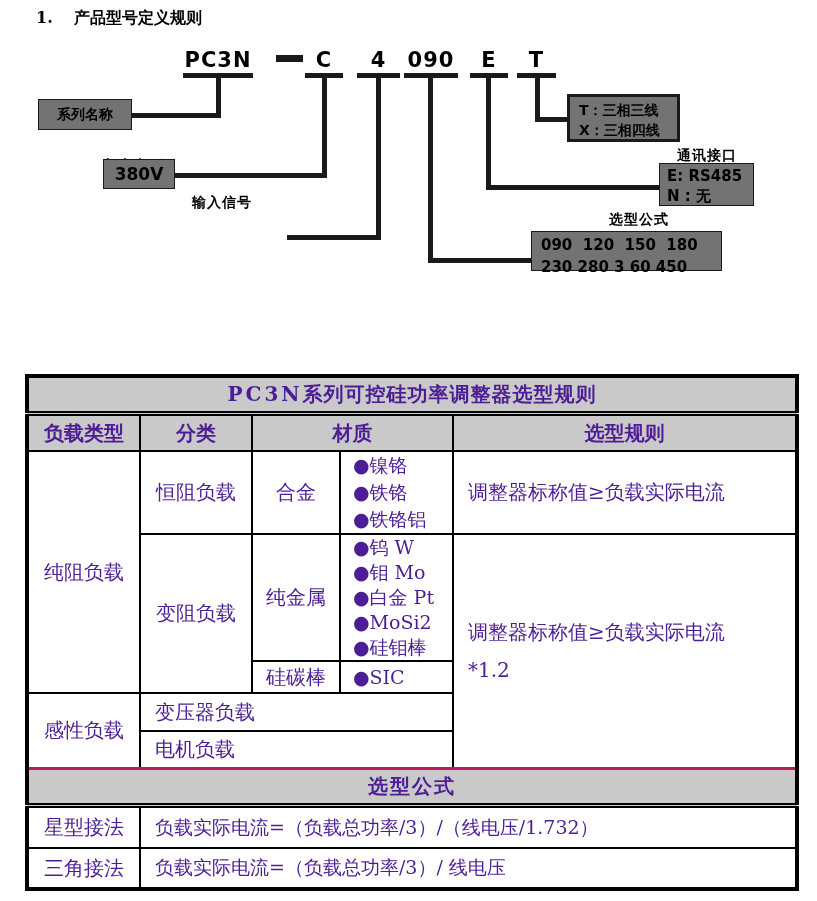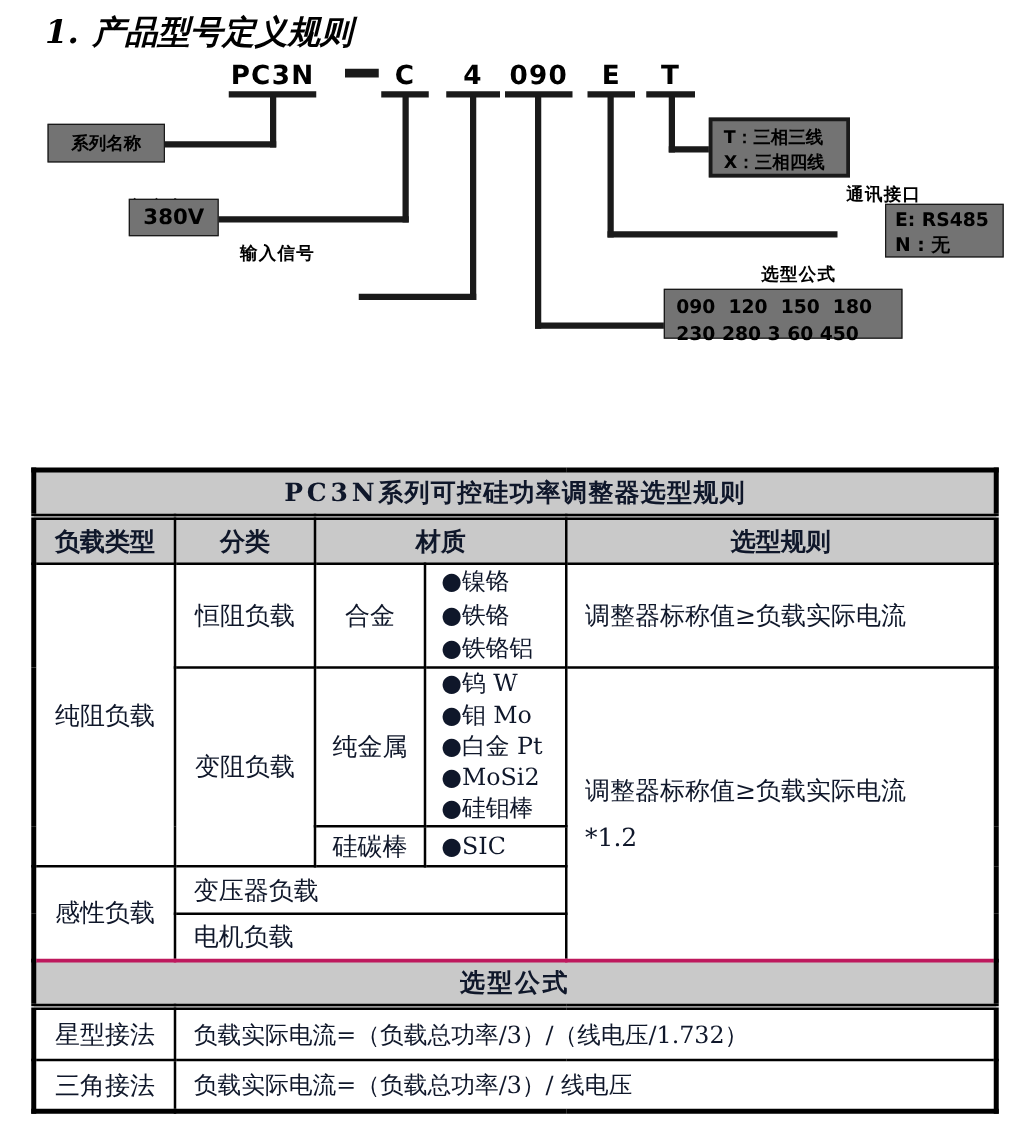--- a/index.html
+++ b/index.html
@@ -1,21 +1,21 @@
 <!DOCTYPE html>
 <html><head>
 <meta charset="utf-8">
 <style>
   html,body{margin:0;padding:0;background:#fff;}
   #page{
     position:relative;width:817px;height:901px;background:#ffffff;
     font-family:"DejaVu Sans",sans-serif;color:#000;overflow:hidden;
   }
   
-  .heading{position:absolute;font-family:"DejaVu Serif",serif;font-weight:bold;font-size:26px;color:#000;font-style:italic;}
+  .heading{position:absolute;font-family:"DejaVu Serif",serif;font-weight:bold;font-size:16px;color:#000;}
   .heading .num{display:inline-block;width:38px;}
   
   .line{position:absolute;background:#1a1a1a;}
   .code-seg{
     position:absolute;top:48px;height:24px;text-align:center;
     font-family:"DejaVu Sans",sans-serif;font-weight:bold;font-size:21px;line-height:24px;
     border-bottom:5px solid #1a1a1a;padding-bottom:1px;letter-spacing:1px;
   }
   .gbox{
     position:absolute;background:#737373;border:1.5px solid #1a1a1a;
@@ -23,21 +23,21 @@
   }
   .gbox.thick{border-width:3px;}
   .gbox.center{display:flex;align-items:center;justify-content:center;}
   .dlabel{position:absolute;font-size:14px;font-weight:bold;letter-spacing:1px;}
   .boxlines{padding-top:2px;}
   .boxlines div{white-space:pre;}
   
   .sel-table{
     position:absolute;left:25px;top:374px;
     border-collapse:collapse;table-layout:fixed;width:770px;
-    font-family:"DejaVu Serif",serif;color:#0f172a;
+    font-family:"DejaVu Serif",serif;color:#4c1d95;
   }
   .sel-table td{border:2px solid #000;text-align:center;vertical-align:middle;font-size:20px;padding:0;}
   .sel-table{border:4px solid #000;}
   .row-title td{background:#c9c9c9;font-weight:bold;height:33px;border-bottom:5px double #000;font-size:20px;letter-spacing:1px;}
   .row-head td{background:#c9c9c9;font-weight:bold;height:34px;font-size:20px;}
   .bullets{text-align:left !important;padding-left:12px !important;font-size:19px !important;}
   .bullets div{line-height:27px;}
   .bullets.tight div{line-height:25px;}
   .rule{text-align:left !important;padding-left:14px !important;}
   .rule2 div{line-height:38px;}
@@ -86,21 +86,21 @@
   <div class="gbox center" style="left:103px;top:159px;width:72px;height:30px;font-size:17px;">380V</div>
 
   <div class="dlabel" style="left:192px;top:194px;">输入信号</div>
 
   <div class="gbox thick boxlines" style="left:567px;top:94px;width:113px;height:48px;font-size:14px;line-height:20px;padding-left:9px;padding-top:3px;">
     <div>T：三相三线</div>
     <div>X：三相四线</div>
   </div>
 
   <div class="dlabel" style="left:677px;top:147px;">通讯接口</div>
-  <div class="gbox boxlines" style="left:708px;top:163px;width:95px;height:43px;font-size:15px;line-height:20px;padding-left:7px;">
+  <div class="gbox boxlines" style="left:659px;top:163px;width:95px;height:43px;font-size:15px;line-height:20px;padding-left:7px;">
     <div>E: RS485</div>
     <div>N : 无</div>
   </div>
 
   <div class="dlabel" style="left:609px;top:211px;">选型公式</div>
   <div class="gbox boxlines" style="left:531px;top:231px;width:191px;height:40px;font-size:15px;line-height:22px;padding-left:9px;">
     <div>090  120  150  180</div>
     <div>230 280 3 60 450</div>
   </div>
 

